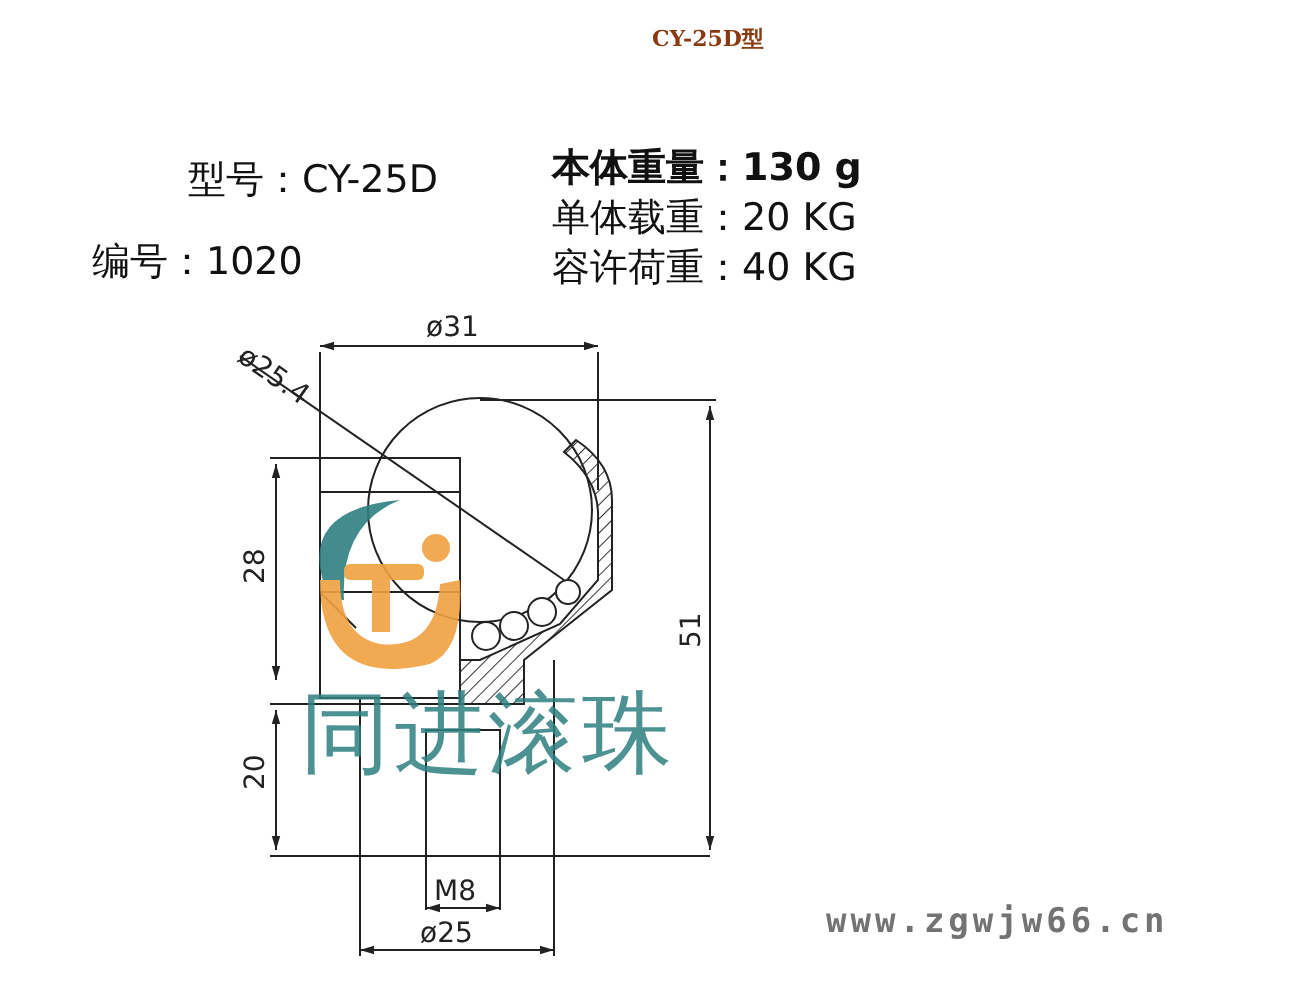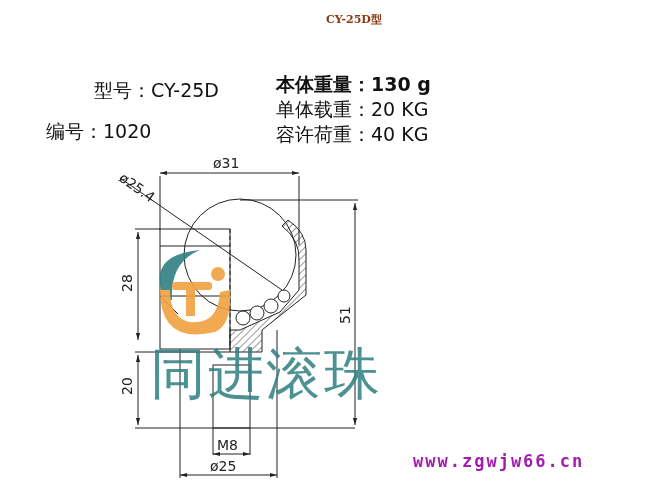--- a/index.html
+++ b/index.html
@@ -1,21 +1,21 @@
 <!DOCTYPE html>
 <html><head>
 <meta charset="utf-8">
 <style>
   html, body { margin: 0; padding: 0; background: #ffffff; }
   body { width: 654px; height: 503px; position: relative; overflow: hidden; font-family: "DejaVu Sans", sans-serif; }
   .title { position: absolute; left: 326px; top: 12px; font-family: "DejaVu Serif", serif; font-size: 11px; font-weight: bold; color: #8b3a0f; letter-spacing: 0px; }
   .spec { position: absolute; font-size: 19px; color: #111; white-space: nowrap; line-height: 24px; }
   .spec .k { }
-  .website { position: absolute; left: 413px; top: 451px; font-family: "DejaVu Sans Mono", monospace; font-size: 17px; font-weight: bold; color: #a21caf; letter-spacing: 2px; }
-  .watermark { position: absolute; left: 150px; top: 337px; font-size: 56px; color: #2f7f80; opacity: 0.85; letter-spacing: 2px; font-family: "DejaVu Serif", serif; }
+  .website { position: absolute; left: 413px; top: 451px; font-family: "DejaVu Sans Mono", monospace; font-size: 17px; font-weight: bold; color: #737373; letter-spacing: 2px; }
+  .watermark { position: absolute; left: 150px; top: 337px; font-size: 45px; color: #2f7f80; opacity: 0.85; letter-spacing: 2px; font-family: "DejaVu Serif", serif; }
   svg.drawing { position: absolute; left: 0; top: 0; }
   .dim { font-family: "DejaVu Sans", sans-serif; font-size: 14px; fill: #222; }
 </style>
 </head>
 <body>
 
 <div class="title">CY-25D型</div>
 
 <div class="spec" style="left:46px; top:78px;margin-left:48px;">
   <span class="k">型号：</span><span>CY-25D</span>

